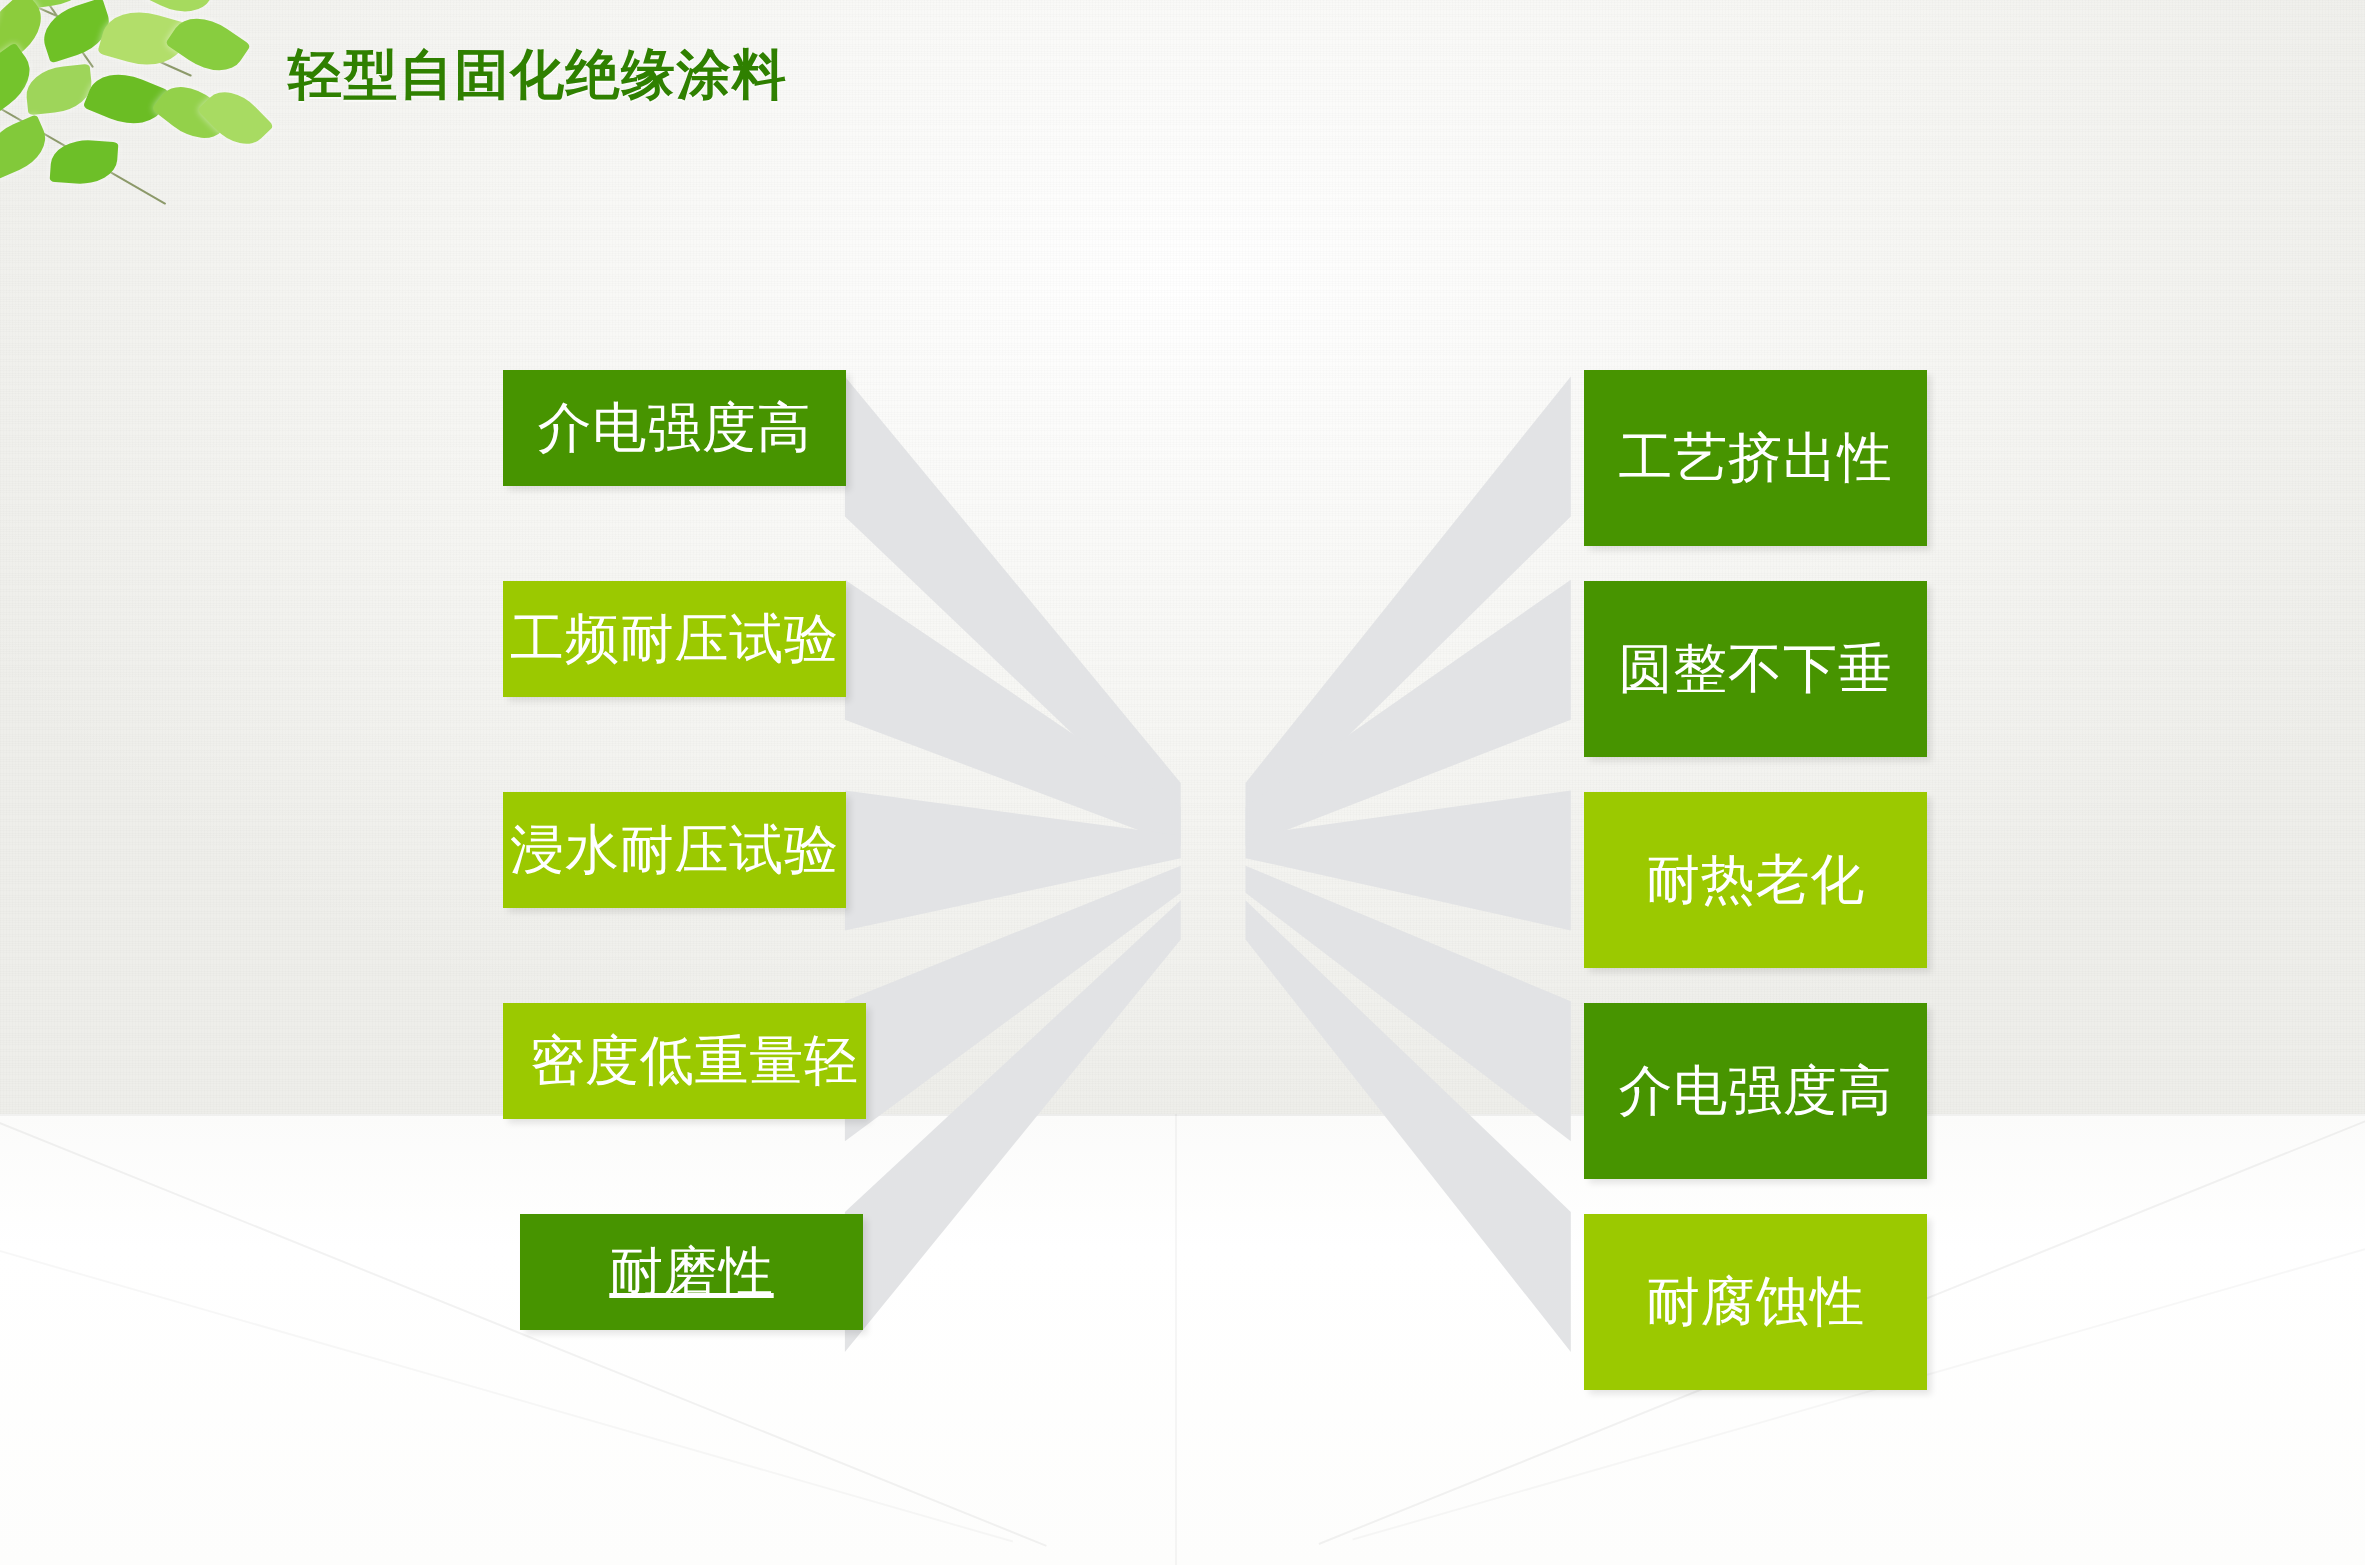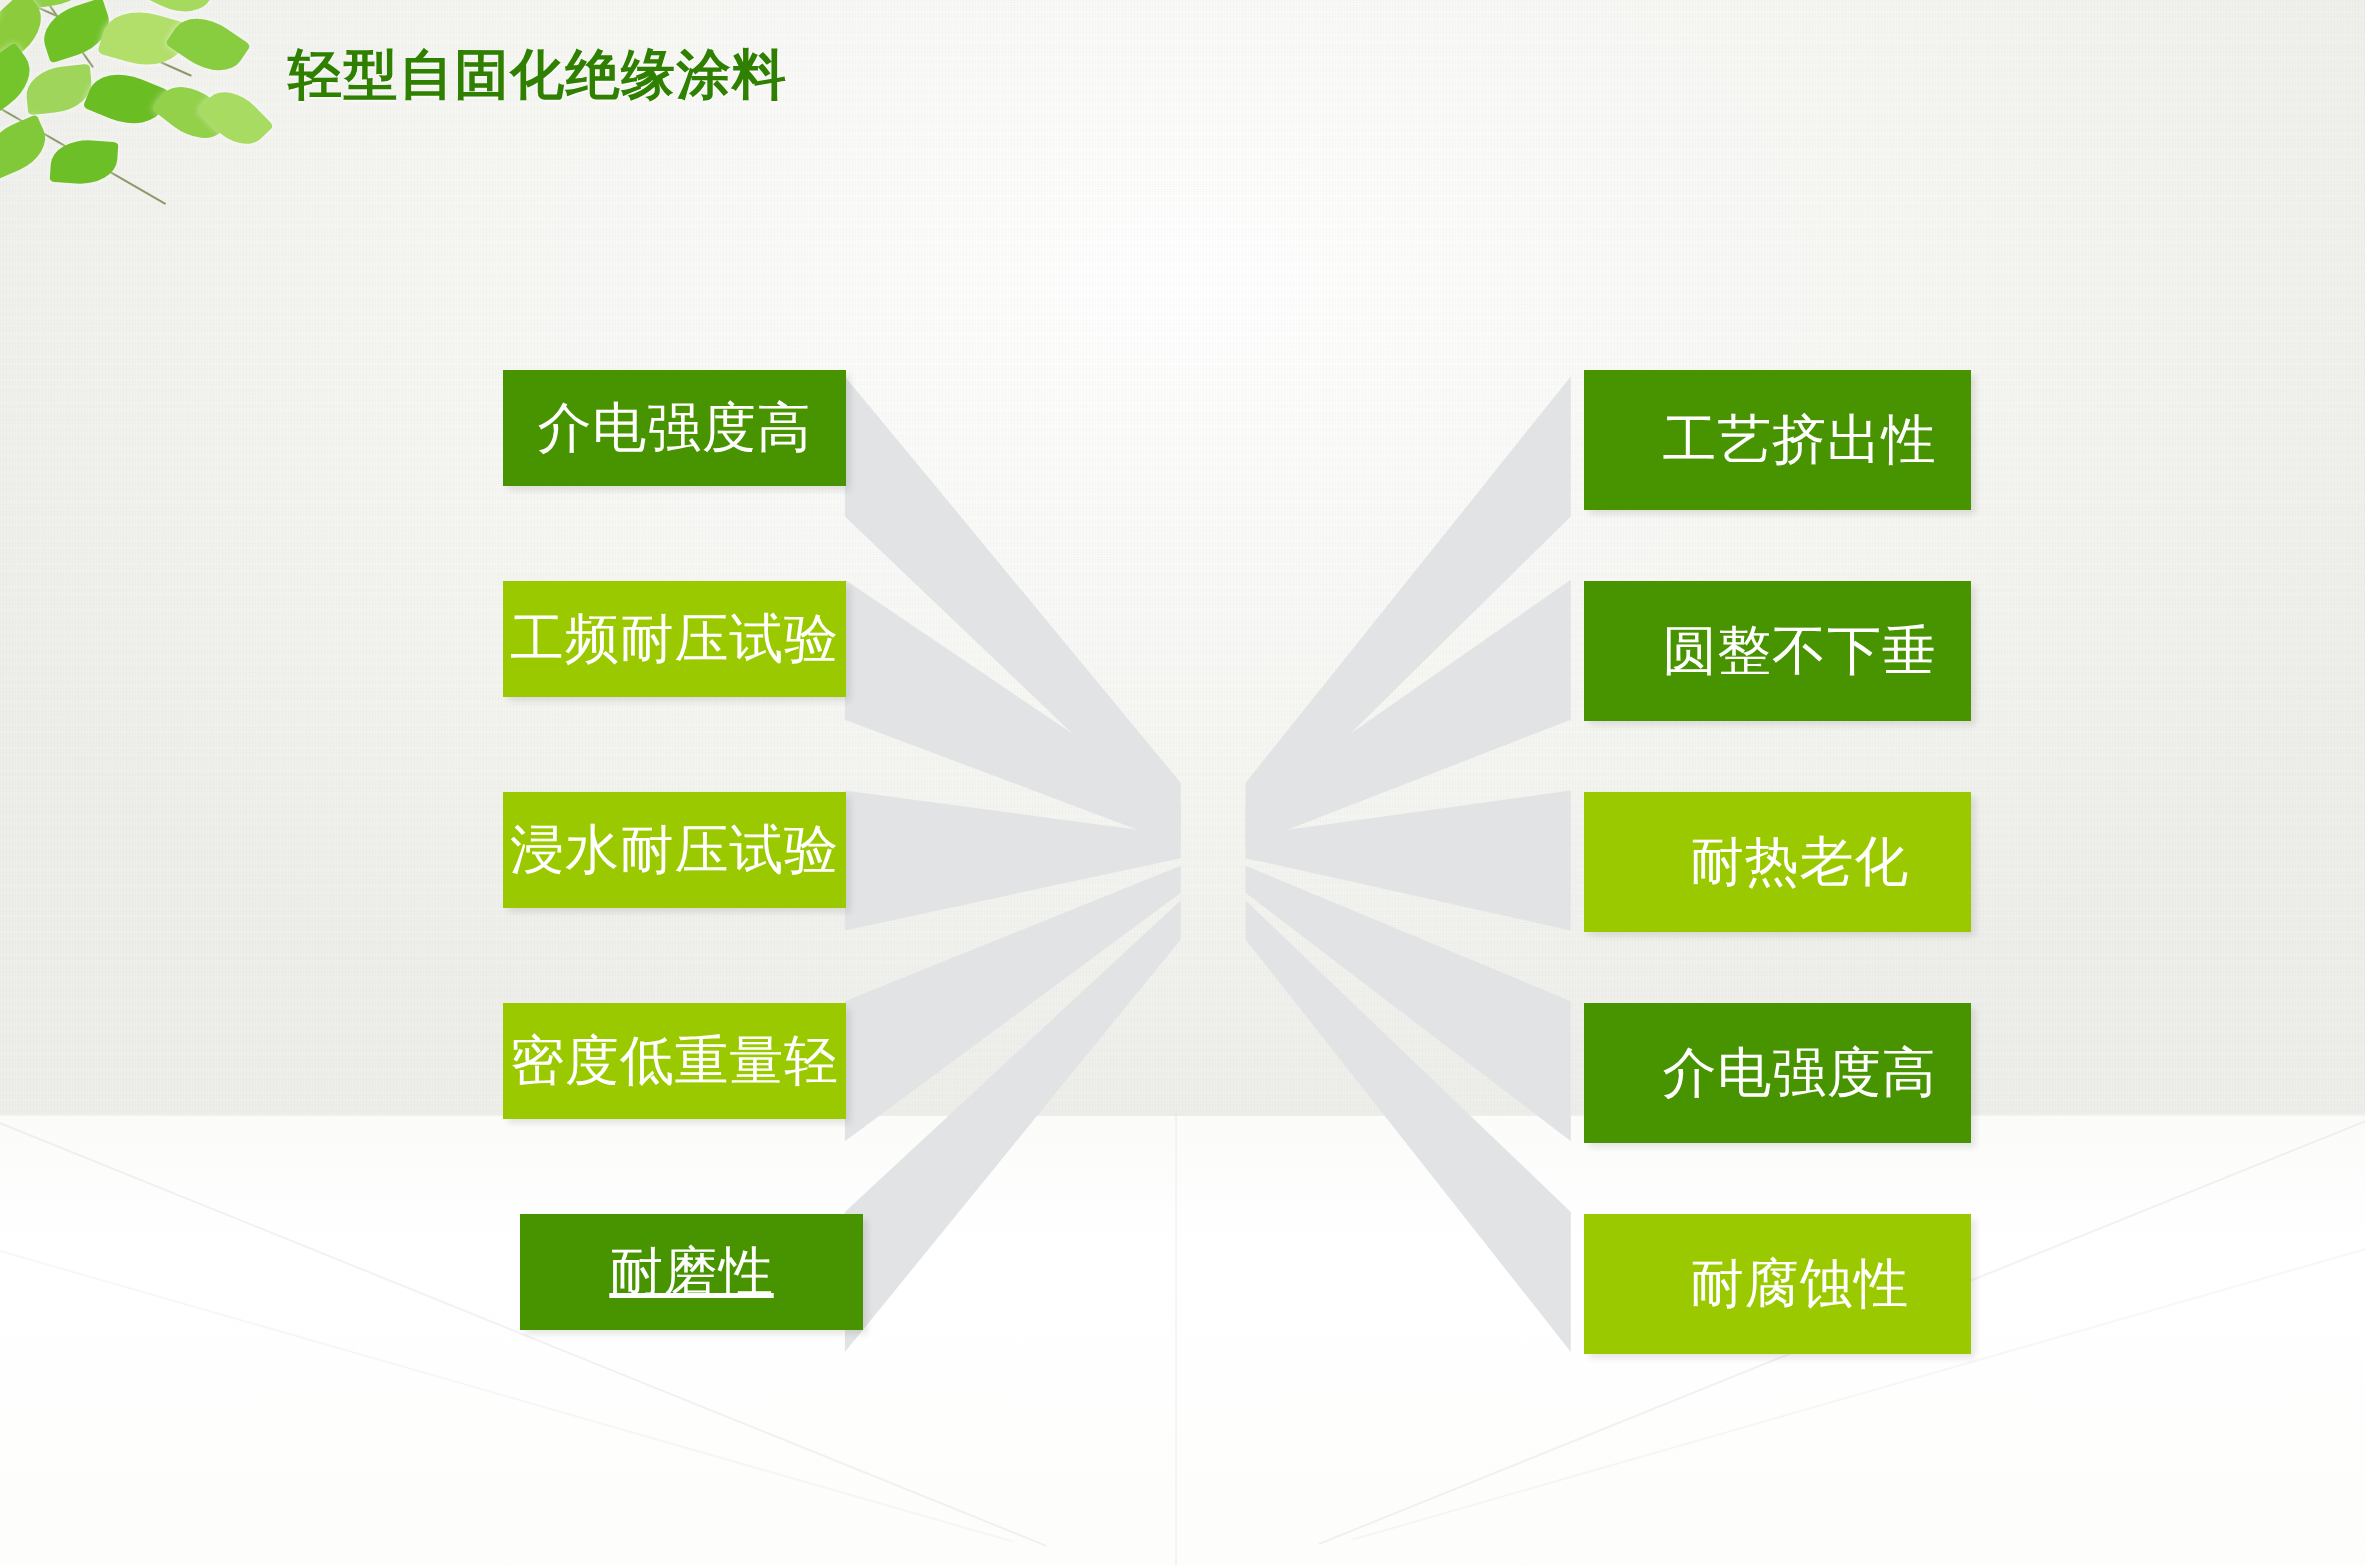--- a/index.html
+++ b/index.html
@@ -77,21 +77,21 @@
     color:#ffffff;
     font-size:54px;
     letter-spacing:0.8px;
     box-shadow:4.5px 5.3px 6.8px rgba(0,0,0,0.10);
     white-space:nowrap;
   }
   .box.dark{background:#479400;}
   .box.light{background:#9bc900;}
 
   .col-left .box{width:343px;height:116px;}
-  .col-right .box{width:343px;height:140px;padding-left:44px;}
+  .col-right .box{width:343px;height:176px;}
 </style>
 </head>
 <body>
 
 <div id="slide">
 
   <div class="texture"></div>
   <div class="floor"></div>
 
   <div class="plines">
@@ -148,21 +148,21 @@
   <div class="col-left">
     <div class="box dark" style="left:503px;top:370px;">
         <span>介电强度高</span>
       </div>
     <div class="box light" style="left:503px;top:581px;">
         <span>工频耐压试验</span>
       </div>
     <div class="box light" style="left:503px;top:792px;">
         <span>浸水耐压试验</span>
       </div>
-    <div class="box light" style="left:503px;top:1003px;">
+    <div class="box light" style="left:503px;top:1003px;padding-left:20px;">
         <span>密度低重量轻</span>
       </div>
     <div class="box dark" style="left:520px;top:1214px;text-decoration:underline;">
         <span>耐磨性</span>
       </div>
   </div>
 
   <div class="col-right">
     <div class="box dark" style="left:1584px;top:370px;">
         <span>工艺挤出性</span>

